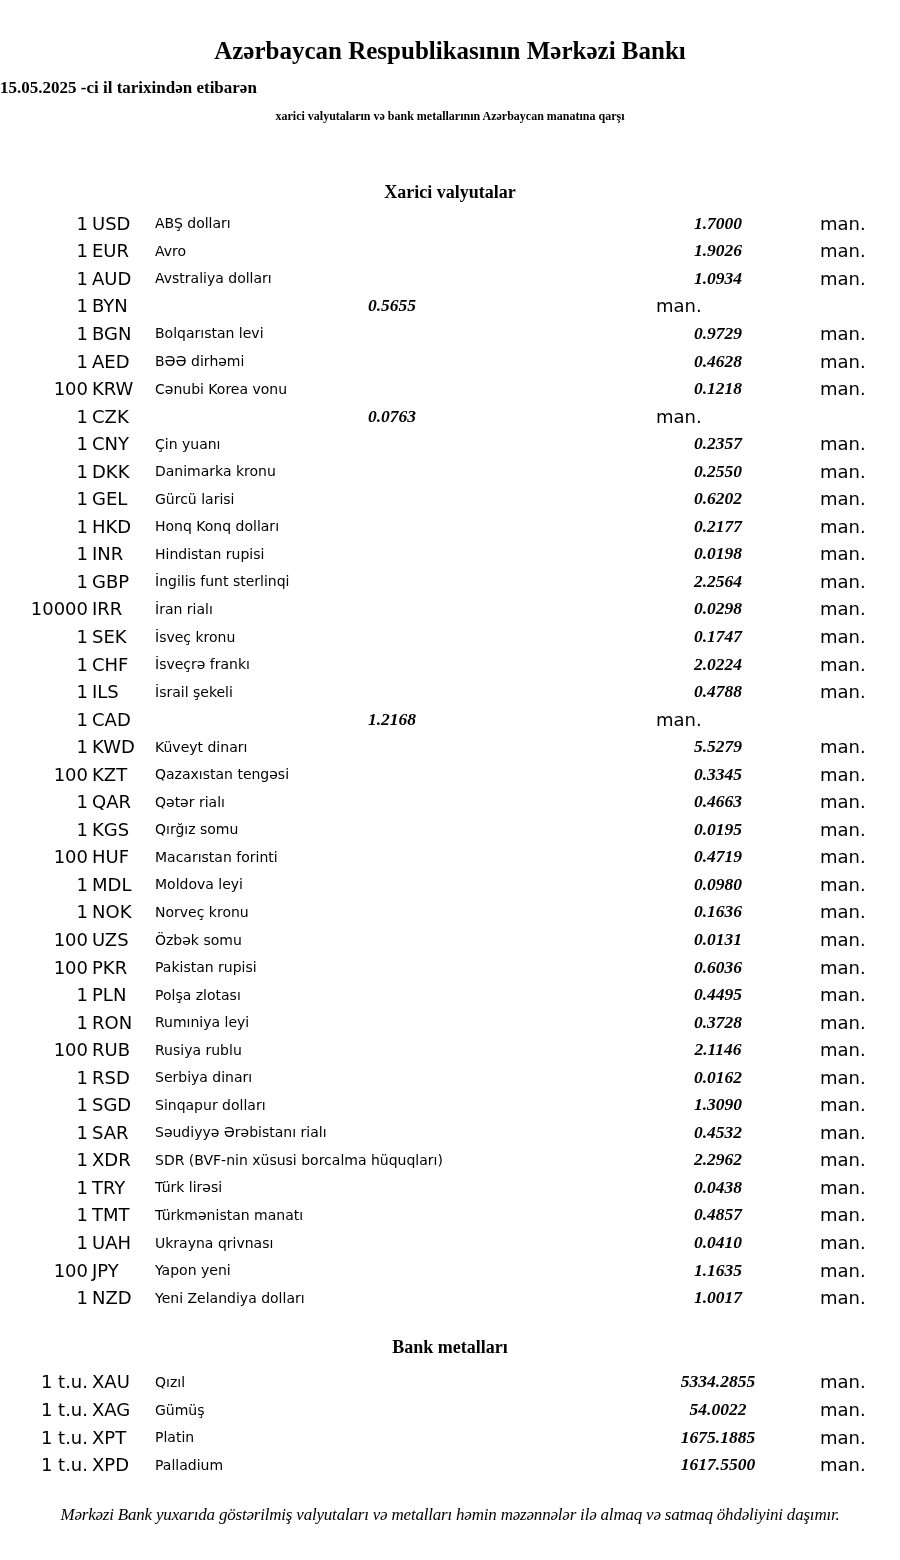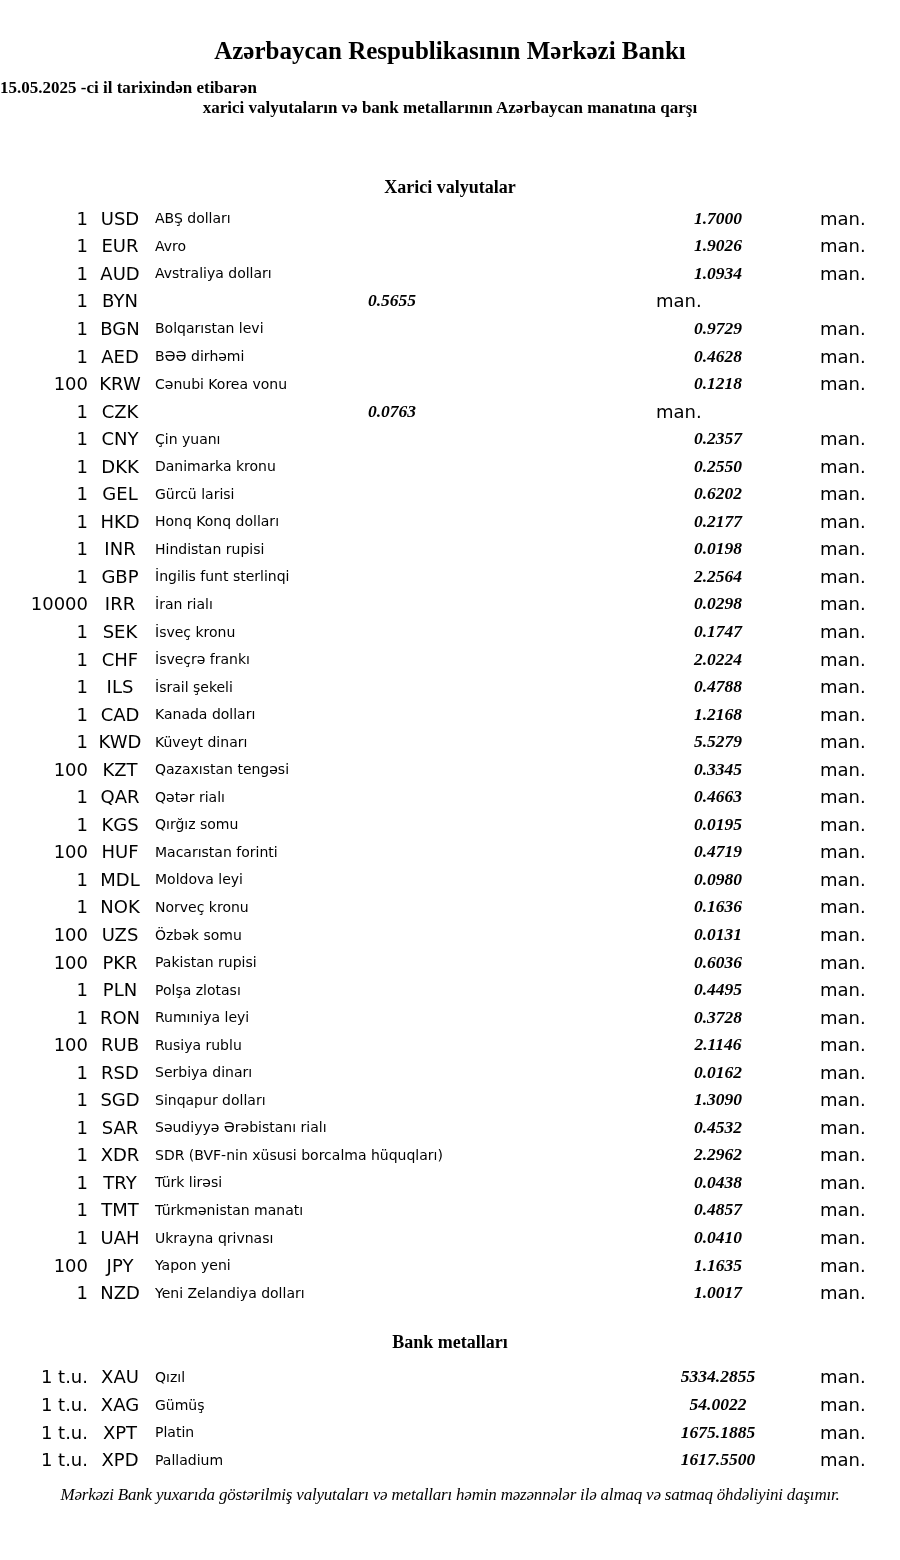--- a/index.html
+++ b/index.html
@@ -23,25 +23,25 @@
   }
   .date-line {
     margin-top: 12px;
     text-align: left;
     font-family: "Liberation Serif", serif;
     font-weight: bold;
     font-size: 17px;
     line-height: 1.15;
   }
   .subtitle {
-    margin-top: 0;
+    margin-top: 11px;
     text-align: center;
     font-family: "Liberation Serif", serif;
     font-weight: bold;
-    font-size: 17px;
+    font-size: 12px;
     line-height: 1.2;
   }
   .section-title {
     text-align: center;
     font-family: "Liberation Serif", serif;
     font-weight: bold;
     font-size: 18px;
     line-height: 1.2;
   }
   .section-title.currencies { margin-top: 59px; }
@@ -59,21 +59,21 @@
   }
   .rows.metals .row { height: 27.7px; }
 
   .qty {
     text-align: right;
     padding-right: 4px;
     font-size: 18px;
     white-space: nowrap;
   }
   .code {
-    text-align: center;
+    text-align: left;
     font-size: 18px;
     white-space: nowrap;
   }
   .name {
     padding-left: 7px;
     font-size: 14px;
     white-space: nowrap;
     overflow: hidden;
   }
   .rate {
@@ -84,21 +84,21 @@
     font-size: 17.5px;
     white-space: nowrap;
   }
   .unit {
     padding-left: 20px;
     font-size: 18px;
     white-space: nowrap;
   }
 
   .footer-note {
-    margin-top: 10px;
+    margin-top: 25px;
     text-align: center;
     font-family: "Liberation Serif", serif;
     font-style: italic;
     font-size: 17px;
     letter-spacing: -0.2px;
     line-height: 1.25;
     padding: 0 8px;
   }
 </style>
 </head>
@@ -252,21 +252,20 @@
         <span class="qty">1</span>
         <span class="code">ILS</span>
         <span class="name">İsrail şekeli</span>
         <span class="rate">0.4788</span>
         <span class="unit">man.</span>
       </div>
 
       <div class="row">
         <span class="qty">1</span>
         <span class="code">CAD</span>
-        <span class="name">Kanada dolları</span>
         <span class="rate">1.2168</span>
         <span class="unit">man.</span>
       </div>
 
       <div class="row">
         <span class="qty">1</span>
         <span class="code">KWD</span>
         <span class="name">Küveyt dinarı</span>
         <span class="rate">5.5279</span>
         <span class="unit">man.</span>

